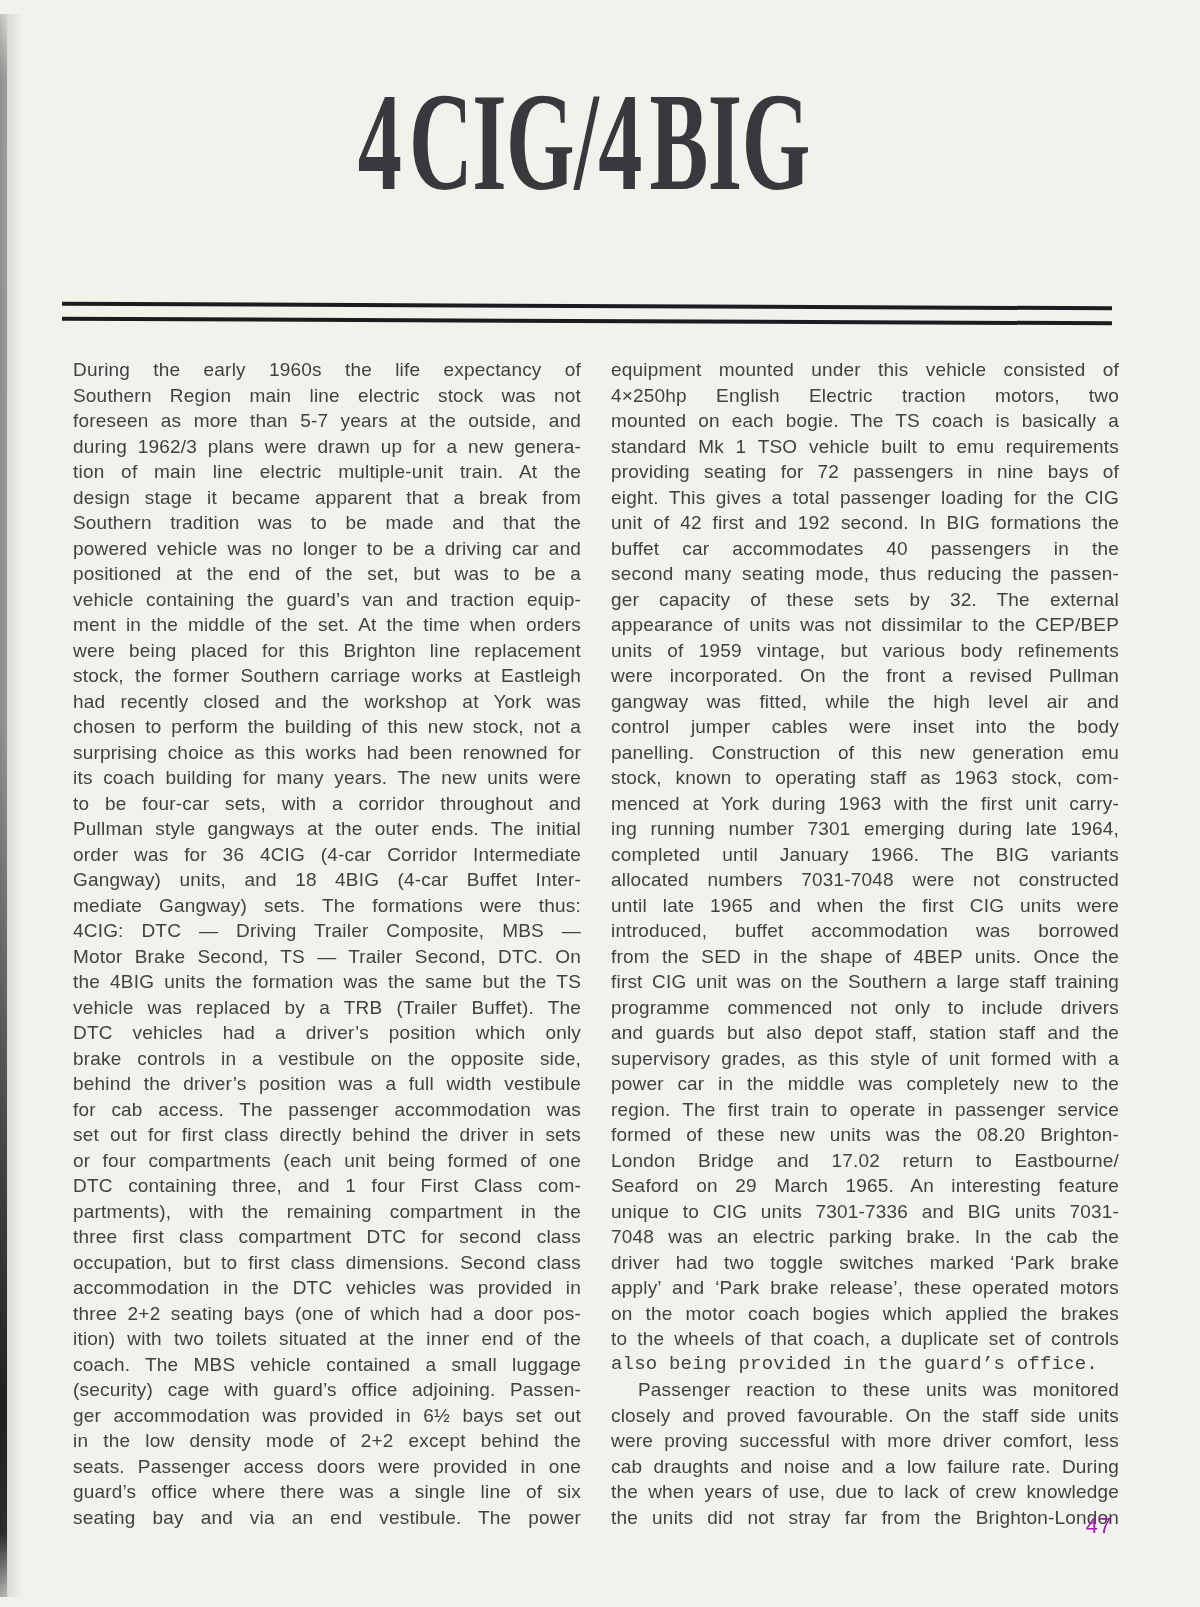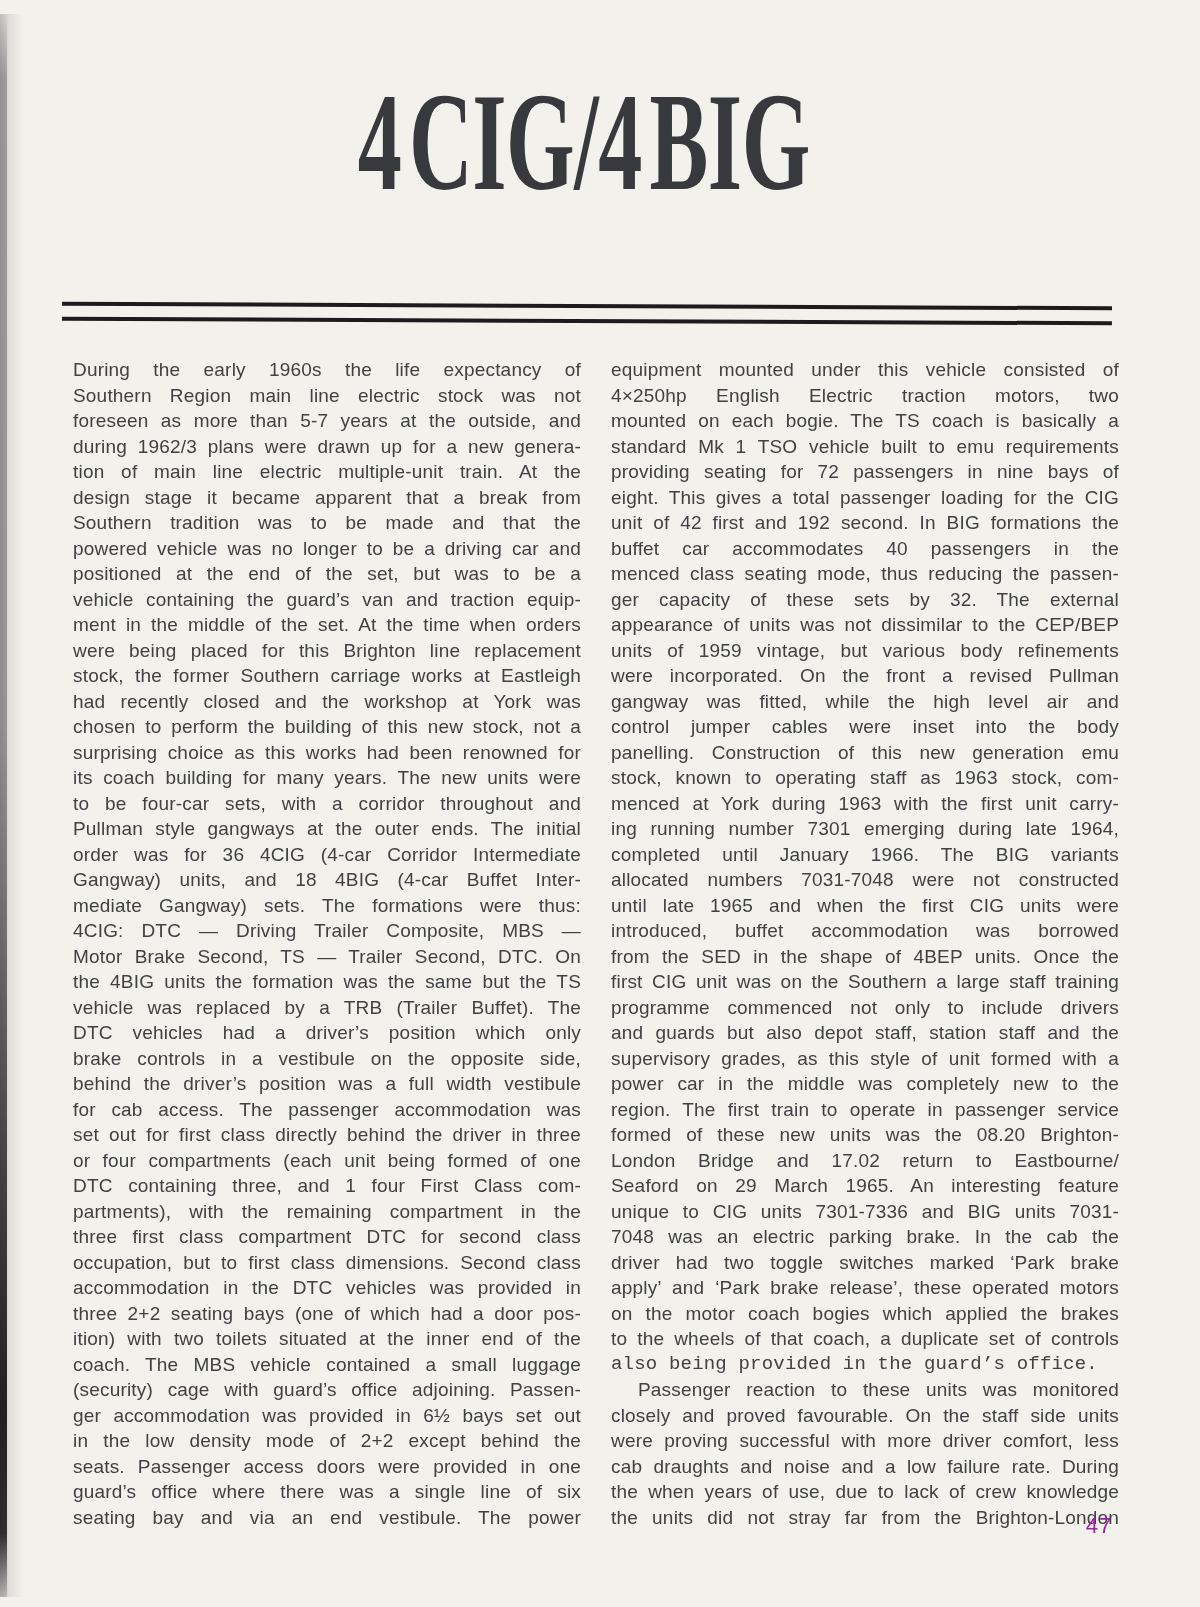--- a/index.html
+++ b/index.html
@@ -112,21 +112,21 @@
         <div class="line">Gangway) units, and 18 4BIG (4-car Buffet Inter-</div>
         <div class="line">mediate Gangway) sets. The formations were thus:</div>
         <div class="line">4CIG: DTC — Driving Trailer Composite, MBS —</div>
         <div class="line">Motor Brake Second, TS — Trailer Second, DTC. On</div>
         <div class="line">the 4BIG units the formation was the same but the TS</div>
         <div class="line">vehicle was replaced by a TRB (Trailer Buffet). The</div>
         <div class="line">DTC vehicles had a driver’s position which only</div>
         <div class="line">brake controls in a vestibule on the opposite side,</div>
         <div class="line">behind the driver’s position was a full width vestibule</div>
         <div class="line">for cab access. The passenger accommodation was</div>
-        <div class="line">set out for first class directly behind the driver in three</div>
+        <div class="line">set out for first class directly behind the driver in sets</div>
         <div class="line">or four compartments (each unit being formed of one</div>
         <div class="line">DTC containing three, and 1 four First Class com-</div>
         <div class="line">partments), with the remaining compartment in the</div>
         <div class="line">three first class compartment DTC for second class</div>
         <div class="line">occupation, but to first class dimensions. Second class</div>
         <div class="line">accommodation in the DTC vehicles was provided in</div>
         <div class="line">three 2+2 seating bays (one of which had a door pos-</div>
         <div class="line">ition) with two toilets situated at the inner end of the</div>
         <div class="line">coach. The MBS vehicle contained a small luggage</div>
         <div class="line">(security) cage with guard’s office adjoining. Passen-</div>
@@ -138,21 +138,21 @@
       </div>
     <div class="col" id="col-1">
         <div class="line">equipment mounted under this vehicle consisted of</div>
         <div class="line">4×250hp English Electric traction motors, two</div>
         <div class="line">mounted on each bogie. The TS coach is basically a</div>
         <div class="line">standard Mk 1 TSO vehicle built to emu requirements</div>
         <div class="line">providing seating for 72 passengers in nine bays of</div>
         <div class="line">eight. This gives a total passenger loading for the CIG</div>
         <div class="line">unit of 42 first and 192 second. In BIG formations the</div>
         <div class="line">buffet car accommodates 40 passengers in the</div>
-        <div class="line">menced class seating mode, thus reducing the passen-</div>
+        <div class="line">second many seating mode, thus reducing the passen-</div>
         <div class="line">ger capacity of these sets by 32. The external</div>
         <div class="line">appearance of units was not dissimilar to the CEP/BEP</div>
         <div class="line">units of 1959 vintage, but various body refinements</div>
         <div class="line">were incorporated. On the front a revised Pullman</div>
         <div class="line">gangway was fitted, while the high level air and</div>
         <div class="line">control jumper cables were inset into the body</div>
         <div class="line">panelling. Construction of this new generation emu</div>
         <div class="line">stock, known to operating staff as 1963 stock, com-</div>
         <div class="line">menced at York during 1963 with the first unit carry-</div>
         <div class="line">ing running number 7301 emerging during late 1964,</div>

